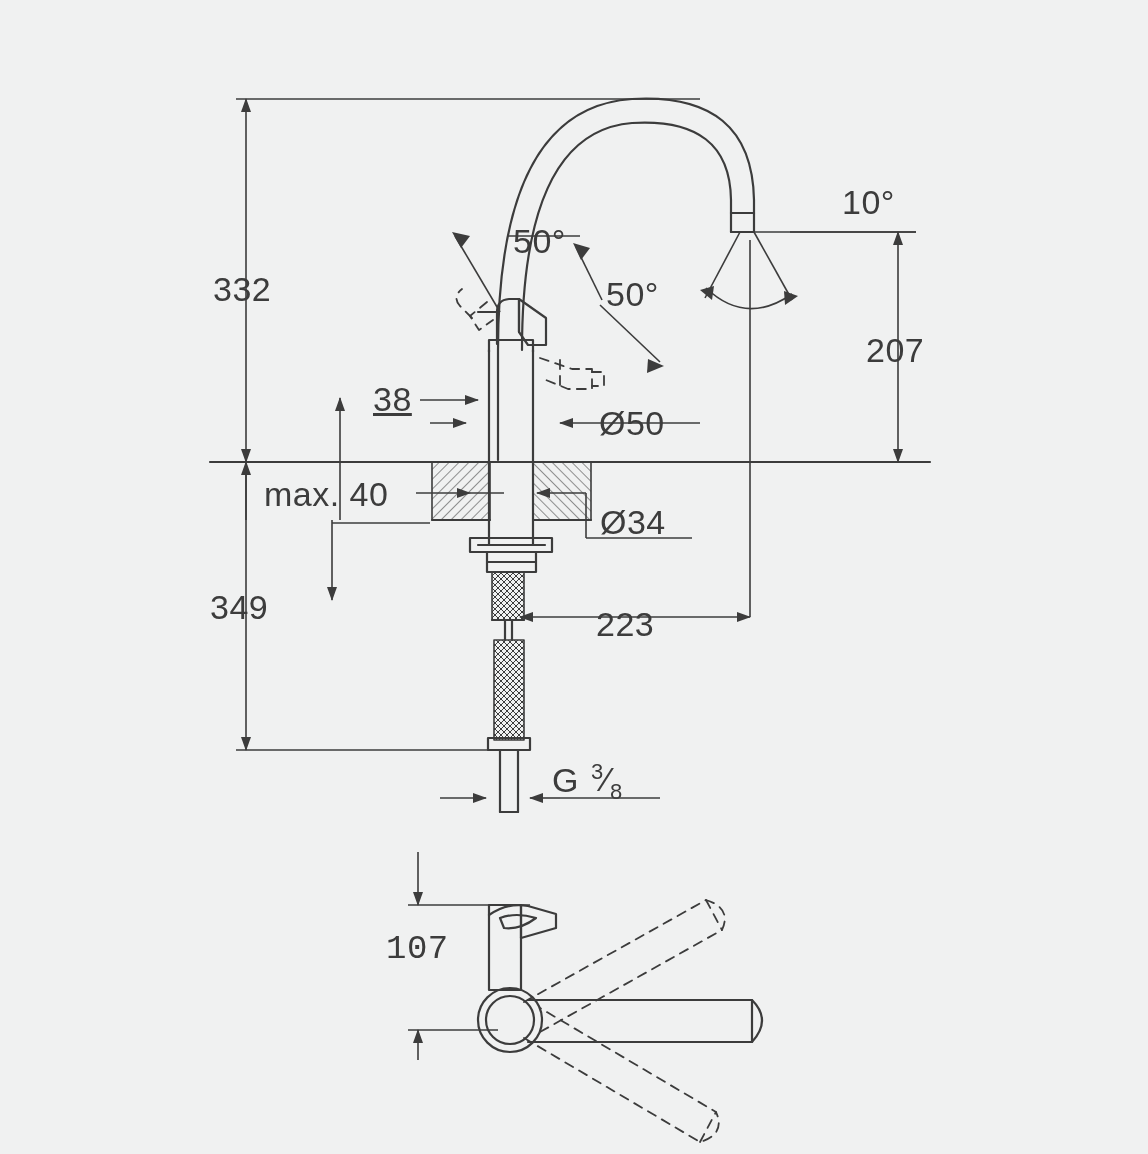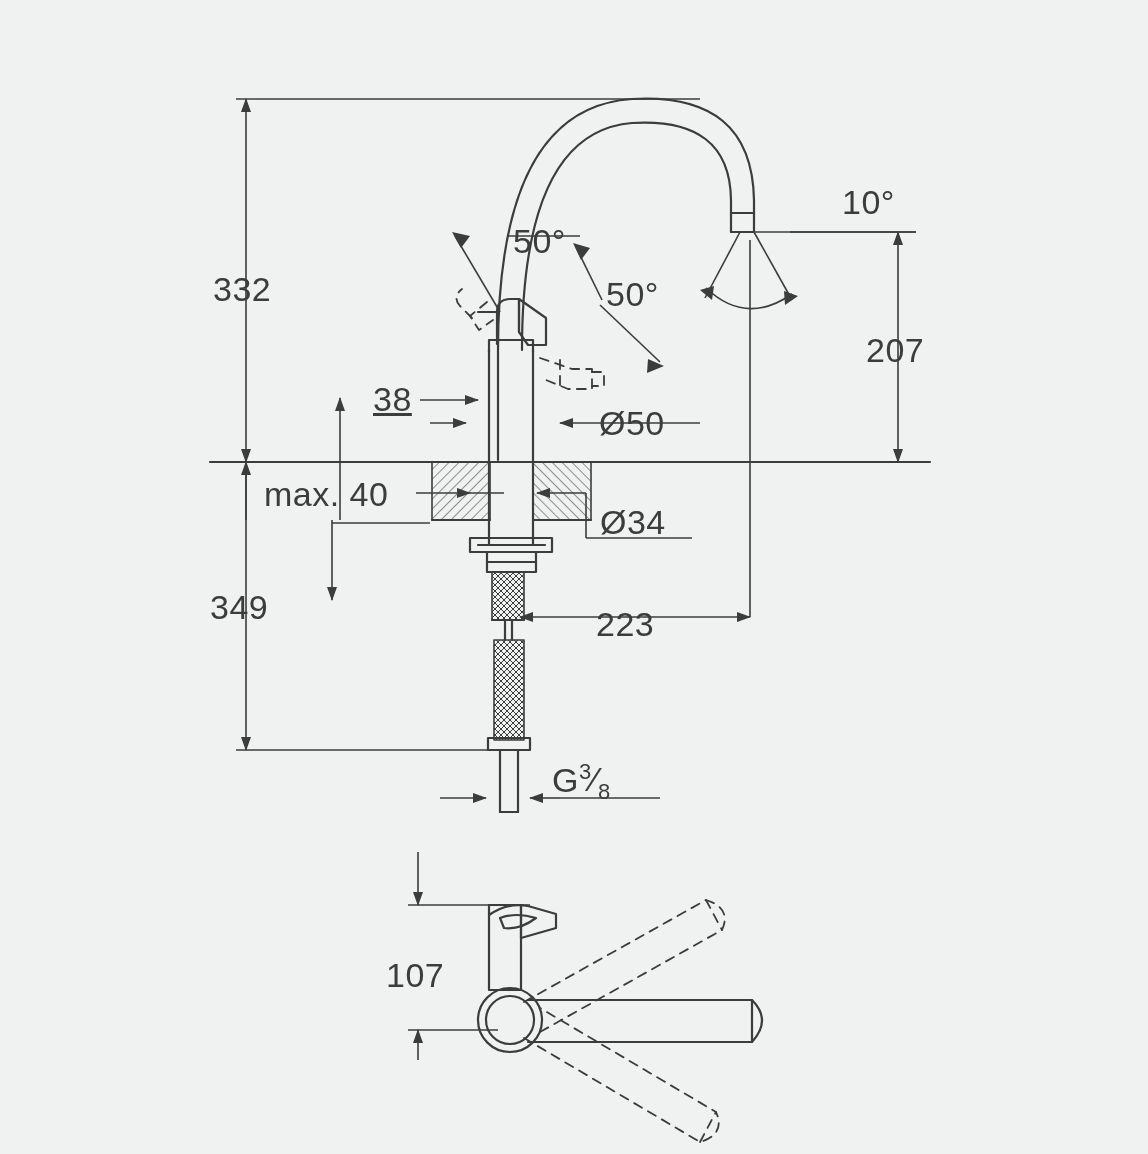--- a/index.html
+++ b/index.html
@@ -13,21 +13,21 @@
   svg#drawing{position:absolute;left:0;top:0;width:1148px;height:1154px;display:block;}
   .lbl{
     position:absolute;
     color:#3c3c3c;
     font-family:"Liberation Sans", sans-serif;
     font-size:34px;
     line-height:34px;
     white-space:nowrap;
     letter-spacing:0.5px;
   }
-  .frac{display:inline-block;vertical-align:middle;position:relative;top:-1px;}
+  .frac{display:inline-block;vertical-align:middle;position:relative;top:-1px;margin-left:12px;}
   .frac sup{font-size:22px;vertical-align:super;}
   .frac sub{font-size:22px;vertical-align:sub;}
 </style>
 </head>
 <body style="background: rgb(240, 241, 241);">
 
 <div id="stage">
 
   <svg id="drawing" viewBox="0 0 1148 1154">
     <defs>
@@ -186,19 +186,19 @@
   <div class="lbl" style="left:210px; top:590px;">349</div>
   <div class="lbl" style="left:866px; top:333px;">207</div>
   <div class="lbl" style="left:513px; top:224px;">50°</div>
   <div class="lbl" style="left:606px; top:277px;">50°</div>
   <div class="lbl" style="left:842px; top:185px;">10°</div>
   <div class="lbl" style="left:373px; top:382px;text-decoration:underline;">38</div>
   <div class="lbl" style="left:599px; top:406px;">Ø50</div>
   <div class="lbl" style="left:600px; top:505px;">Ø34</div>
   <div class="lbl" style="left:264px; top:477px;">max. 40</div>
   <div class="lbl" style="left:596px; top:599px;margin-top:8px;">223</div>
-  <div class="lbl" style="left:386px; top:958px;">107</div>
+  <div class="lbl" style="left:386px; top:932px;font-family:Liberation Mono, monospace;">107</div>
 
   <div class="lbl" style="left:552px; top:756px;">
     <span>G</span><span class="frac"><sup>3</sup>⁄<sub>8</sub></span>
   </div>
 
 </div>
 
 </body></html>

